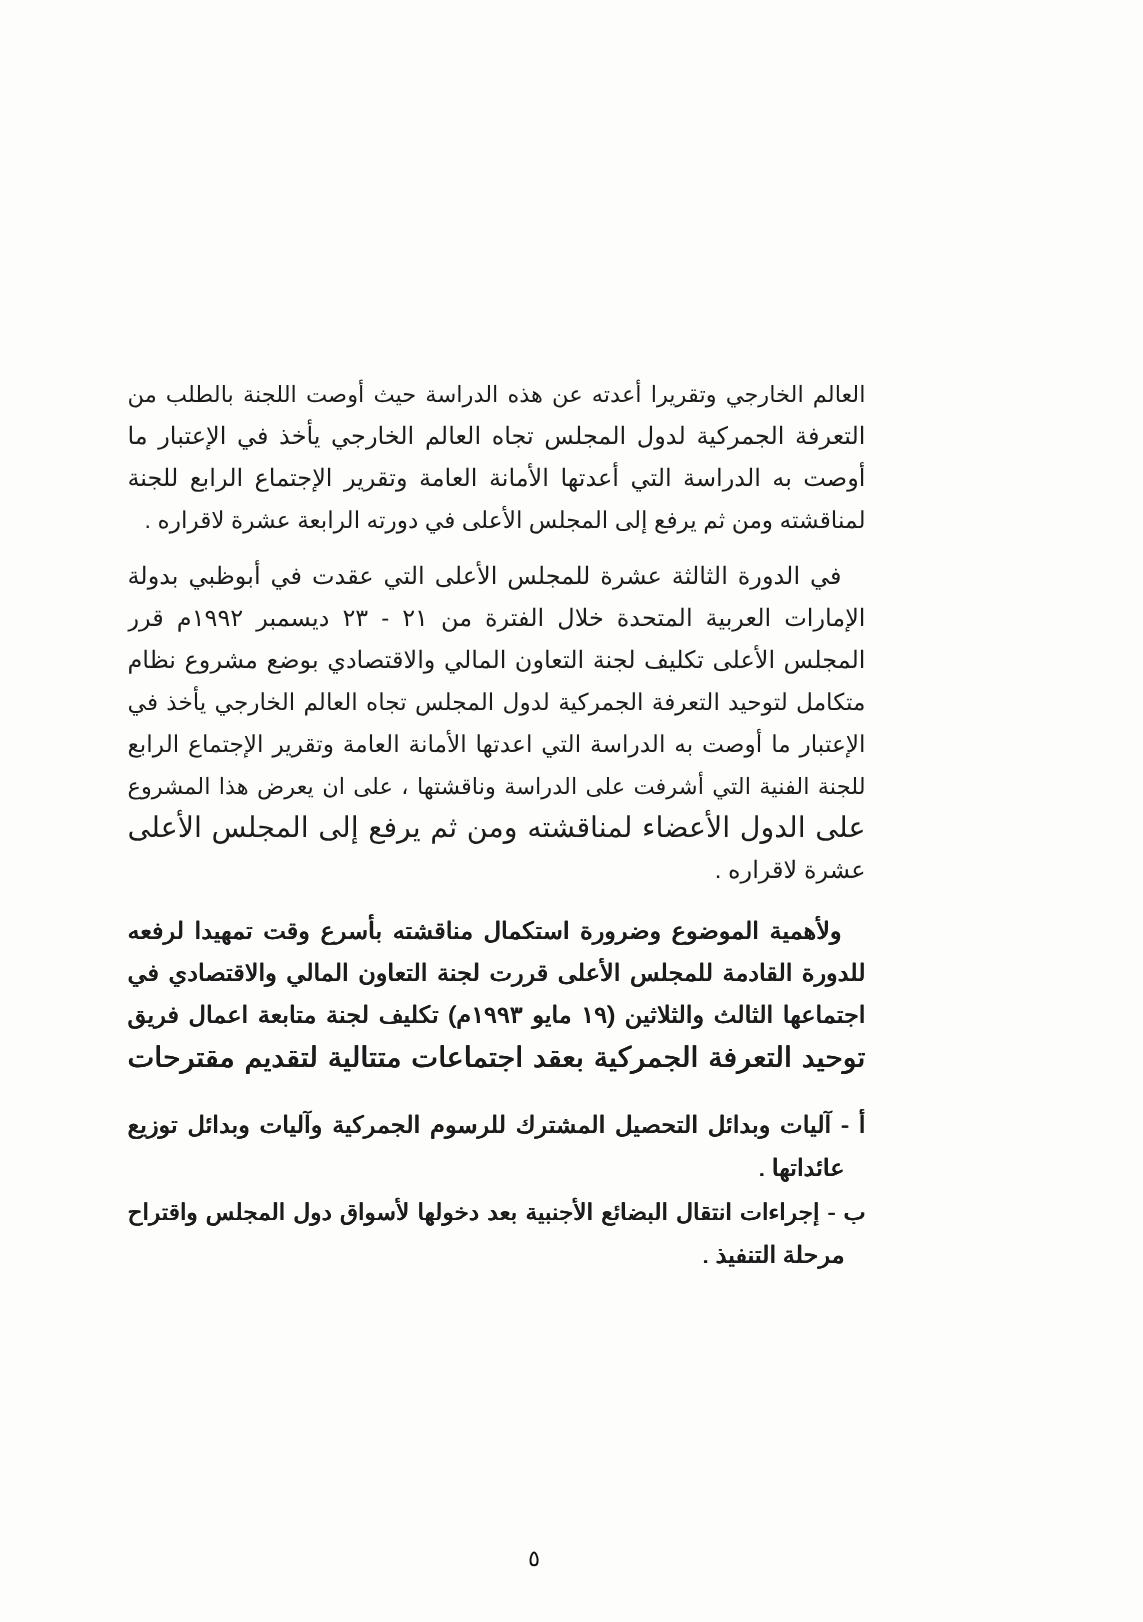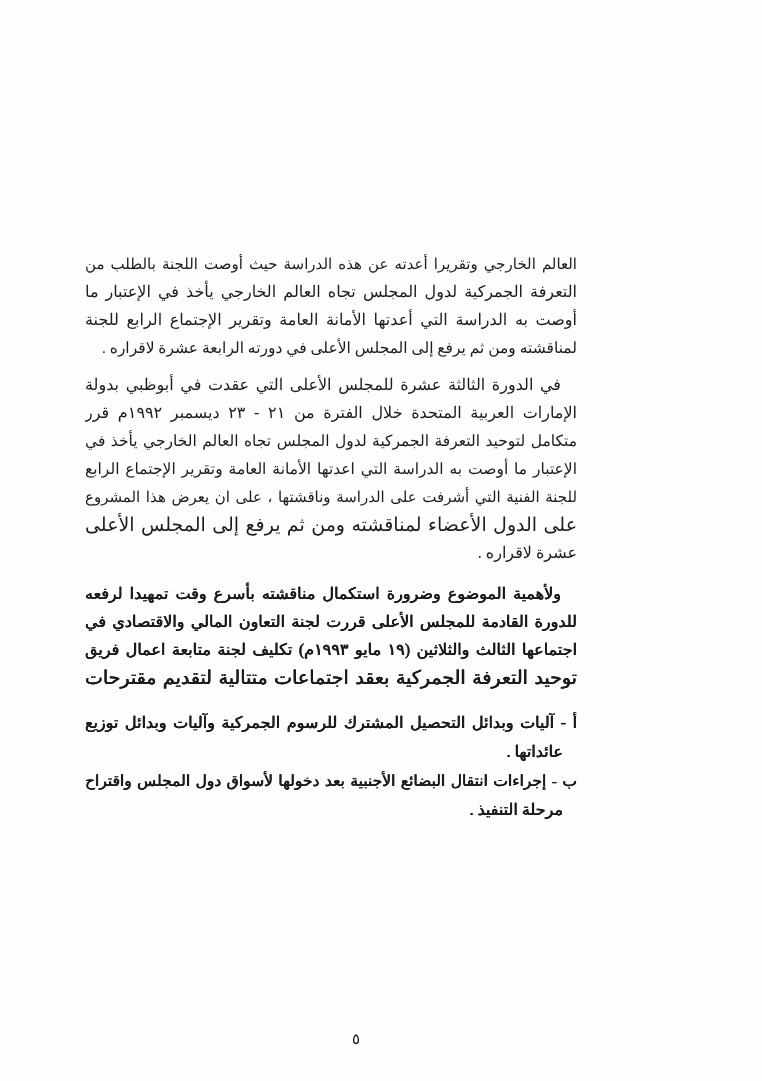--- a/index.html
+++ b/index.html
@@ -6,21 +6,21 @@
     margin: 0;
     padding: 0;
     background: #fdfdfb;
   }
   .page {
     position: relative;
     width: 712px;
     height: 1081px;
     background: #fdfdfb;
     overflow: hidden;
-    font-family: Liberation Serif, serif;
+    font-family: Liberation Sans, sans-serif;
     color: #1c1c1c;
   }
   .text-block {
     position: absolute;
     top: 250px;
     right: 135px;
     width: 492px;
     direction: rtl;
     font-size: 16px;
   }
@@ -66,20 +66,21 @@
     <div class="para p1">
       <div class="line" style="font-size: 15px;">العالم الخارجي وتقريرا أعدته عن هذه الدراسة حيث أوصت اللجنة بالطلب من</div>
       <div class="line">التعرفة الجمركية لدول المجلس تجاه العالم الخارجي يأخذ في الإعتبار ما</div>
       <div class="line">أوصت به الدراسة التي أعدتها الأمانة العامة وتقرير الإجتماع الرابع للجنة</div>
       <div class="line last" style="font-size: 15.5px;">لمناقشته ومن ثم يرفع إلى المجلس الأعلى في دورته الرابعة عشرة لاقراره .</div>
     </div>
 
     <div class="para p2">
       <div class="line indent">في الدورة الثالثة عشرة للمجلس الأعلى التي عقدت في أبوظبي بدولة</div>
       <div class="line">الإمارات العربية المتحدة خلال الفترة من ٢١ - ٢٣ ديسمبر ١٩٩٢م قرر</div>
+      <div class="line">المجلس الأعلى تكليف لجنة التعاون المالي والاقتصادي بوضع مشروع نظام</div>
       <div class="line" style="font-size: 15.5px;">متكامل لتوحيد التعرفة الجمركية لدول المجلس تجاه العالم الخارجي يأخذ في</div>
       <div class="line" style="font-size: 15.5px;">الإعتبار ما أوصت به الدراسة التي اعدتها الأمانة العامة وتقرير الإجتماع الرابع</div>
       <div class="line" style="font-size: 15px;">للجنة الفنية التي أشرفت على الدراسة وناقشتها ، على ان يعرض هذا المشروع</div>
       <div class="line" style="font-size: 19px;">على الدول الأعضاء لمناقشته ومن ثم يرفع إلى المجلس الأعلى في دورته الرابعة</div>
       <div class="line last">عشرة لاقراره .</div>
     </div>
 
     <div class="para p3 heavy">
       <div class="line indent">ولأهمية الموضوع وضرورة استكمال مناقشته بأسرع وقت تمهيدا لرفعه</div>
       <div class="line">للدورة القادمة للمجلس الأعلى قررت لجنة التعاون المالي والاقتصادي في</div>

